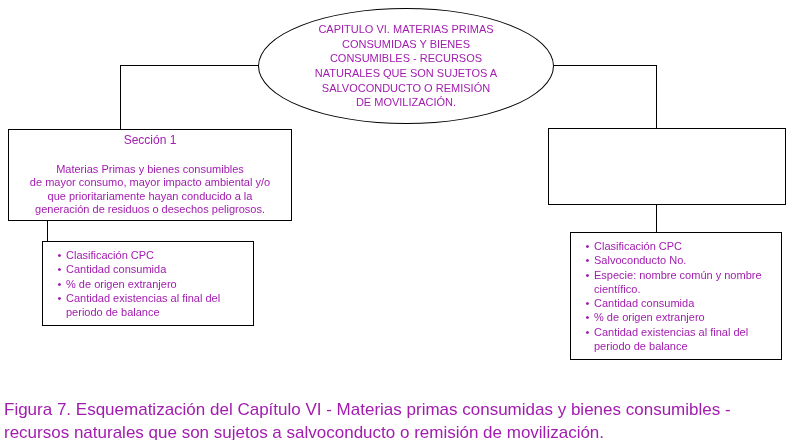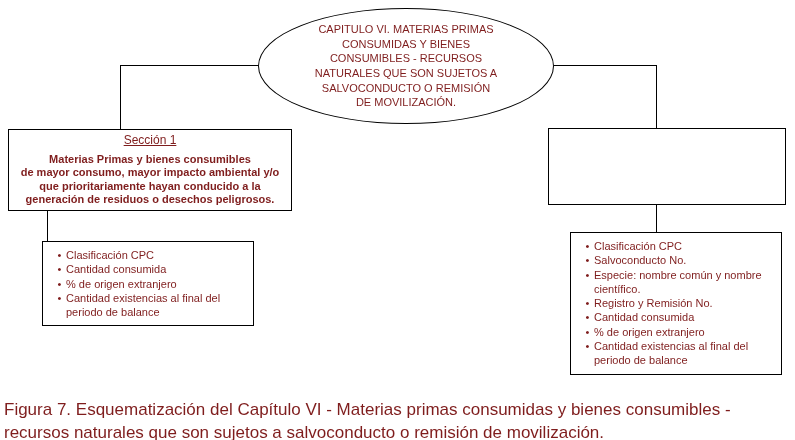--- a/index.html
+++ b/index.html
@@ -5,21 +5,21 @@
   html, body {
     margin: 0;
     padding: 0;
     background: #ffffff;
   }
   .canvas {
     position: relative;
     width: 795px;
     height: 440px;
     background: #ffffff;
-    color: #7f1d1d;
+    color: #a21caf;
     font-family: "Liberation Sans", sans-serif;
     overflow: hidden;
   }
   .line {
     position: absolute;
     background: #000000;
   }
   .ellipse {
     position: absolute;
     left: 258px;
@@ -44,29 +44,27 @@
     position: absolute;
     border: 1px solid #000000;
     box-sizing: border-box;
     background: #ffffff;
   }
   .sec1 { left: 8px;   top: 129px; width: 284px; min-height: 81px; padding: 3px 4px; }
   .sec2 { left: 548px; top: 128px; width: 238px; min-height: 77px; padding: 3px 4px; }
   .sec-title {
     text-align: center;
     font-size: 12px;
-    text-decoration: underline;
-    margin-bottom: 6px;
+    margin-bottom: 16px;
   }
   .sec-body {
     text-align: center;
     font-size: 11px;
     line-height: 1.22;
     white-space: pre-line;
-    font-weight: bold;
   }
   .listbox { padding: 6px 6px 6px 10px; }
   .list1 { left: 42px;  top: 241px; width: 212px; }
   .list2 { left: 570px; top: 232px; width: 212px; }
   .list-row {
     display: flex;
     font-size: 11px;
     line-height: 1.3;
   }
   .bullet {
@@ -146,24 +144,20 @@
     <div class="list-row">
       <span class="bullet"></span>
       <span class="li-text">Salvoconducto No.</span>
     </div>
     <div class="list-row">
       <span class="bullet"></span>
       <span class="li-text">Especie: nombre común y nombre científico.</span>
     </div>
     <div class="list-row">
       <span class="bullet"></span>
-      <span class="li-text">Registro y Remisión No.</span>
-    </div>
-    <div class="list-row">
-      <span class="bullet"></span>
       <span class="li-text">Cantidad consumida</span>
     </div>
     <div class="list-row">
       <span class="bullet"></span>
       <span class="li-text">% de origen extranjero</span>
     </div>
     <div class="list-row">
       <span class="bullet"></span>
       <span class="li-text">Cantidad existencias al final del periodo de balance</span>
     </div>

